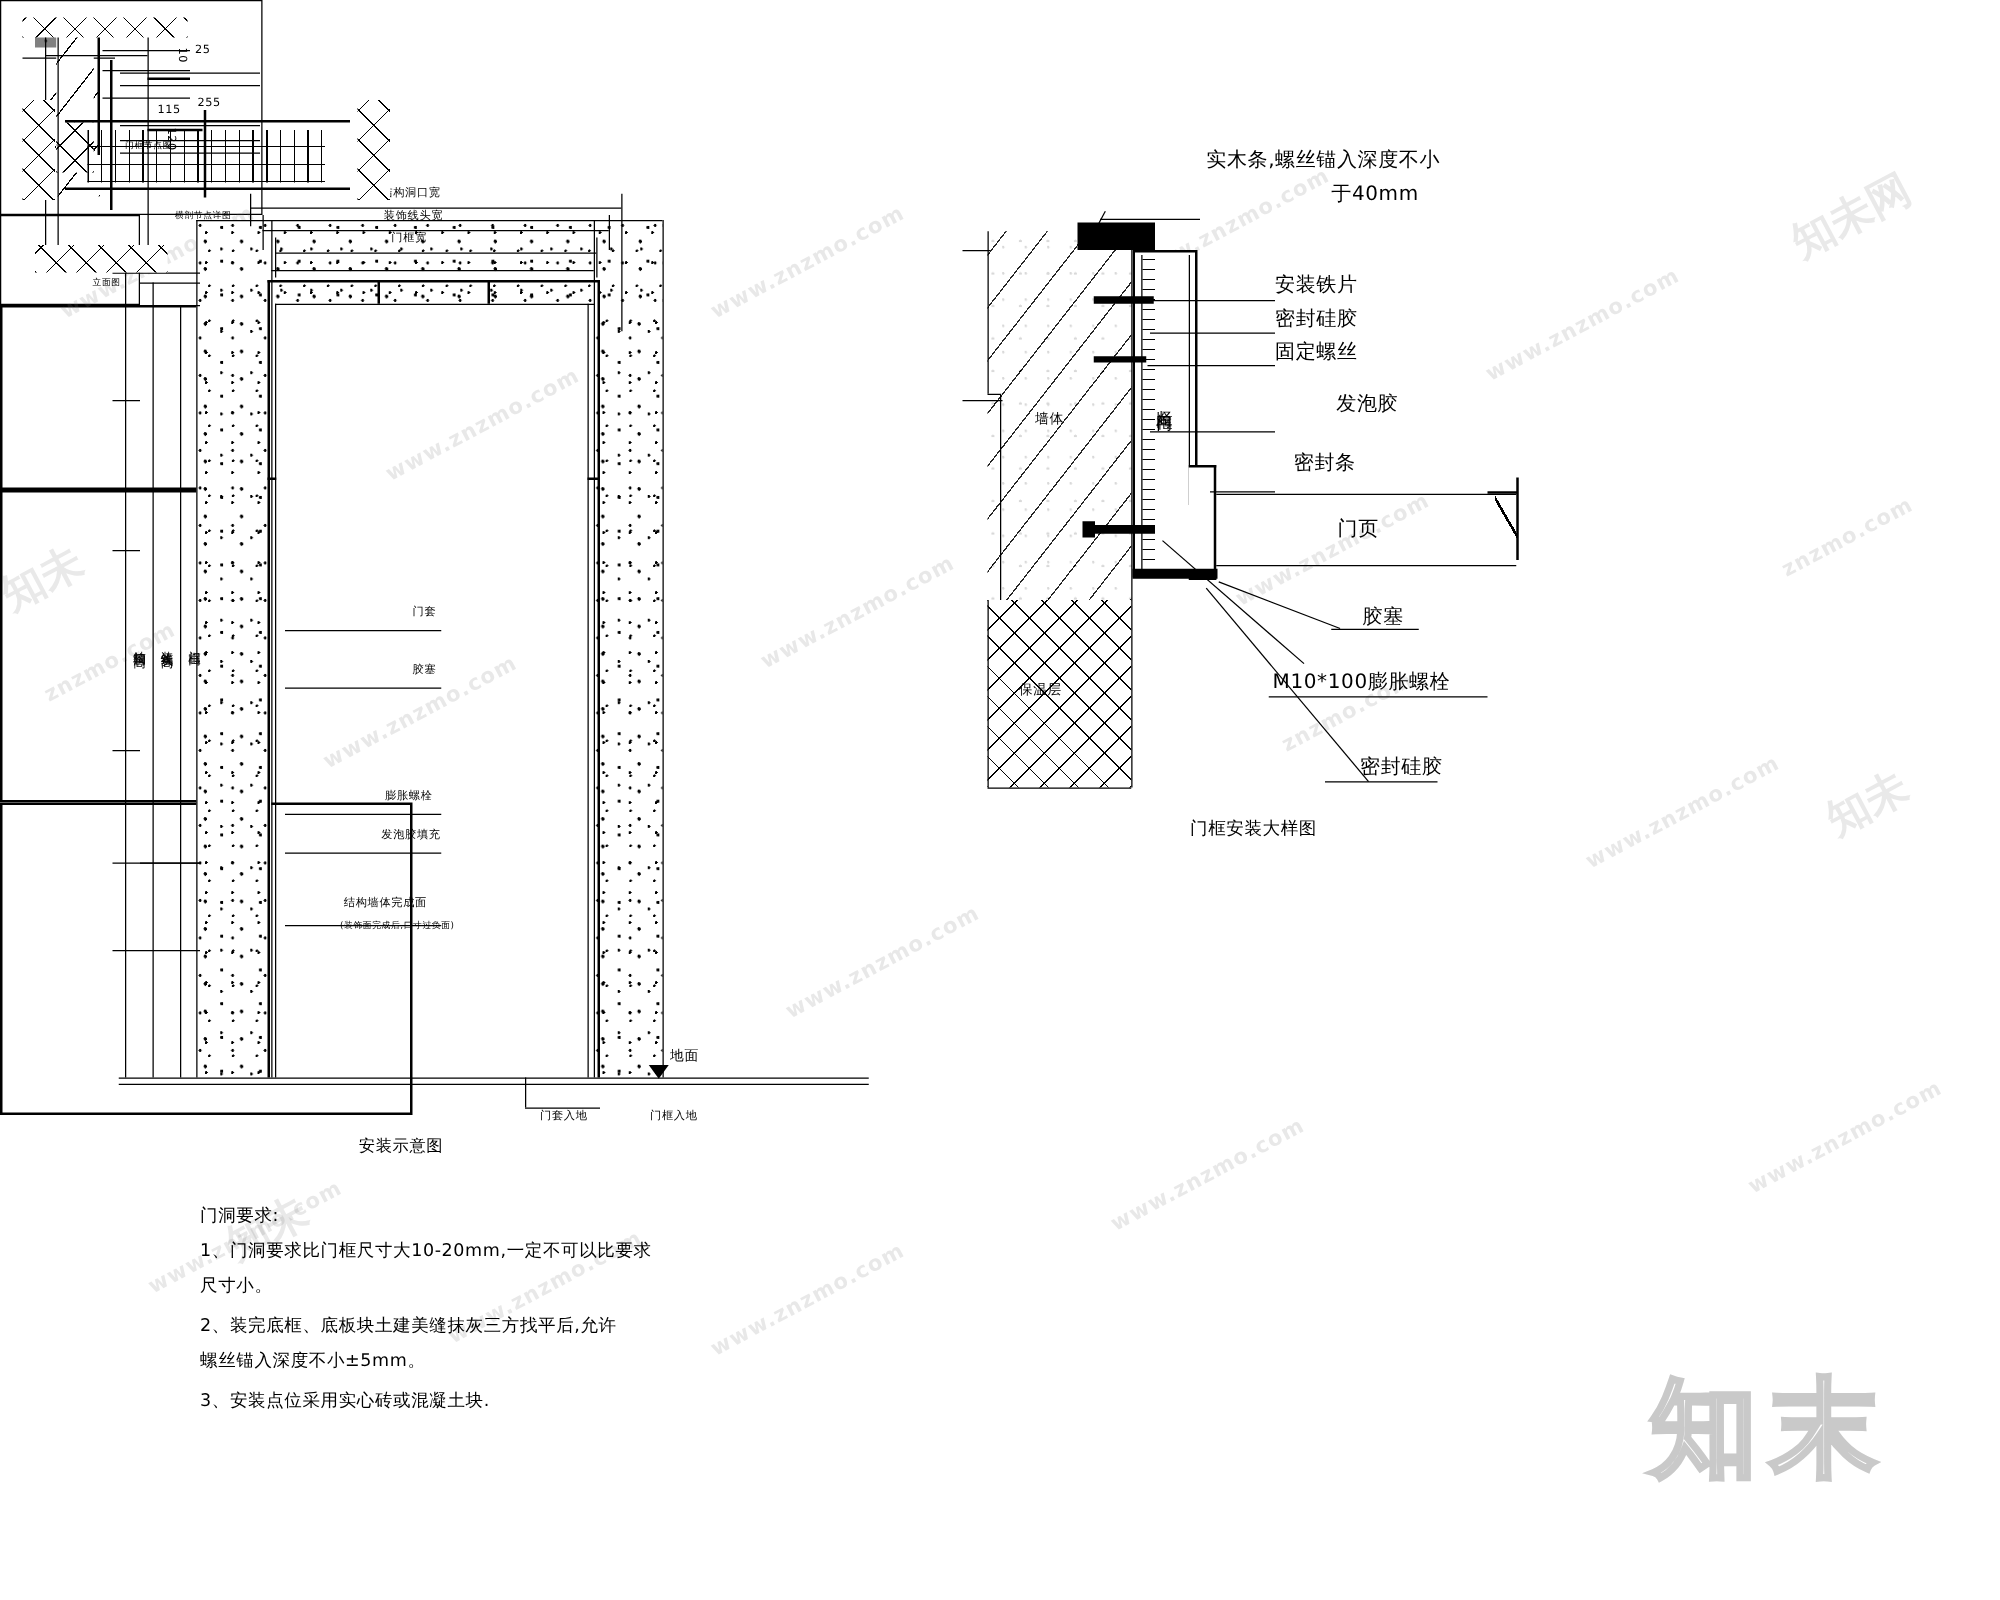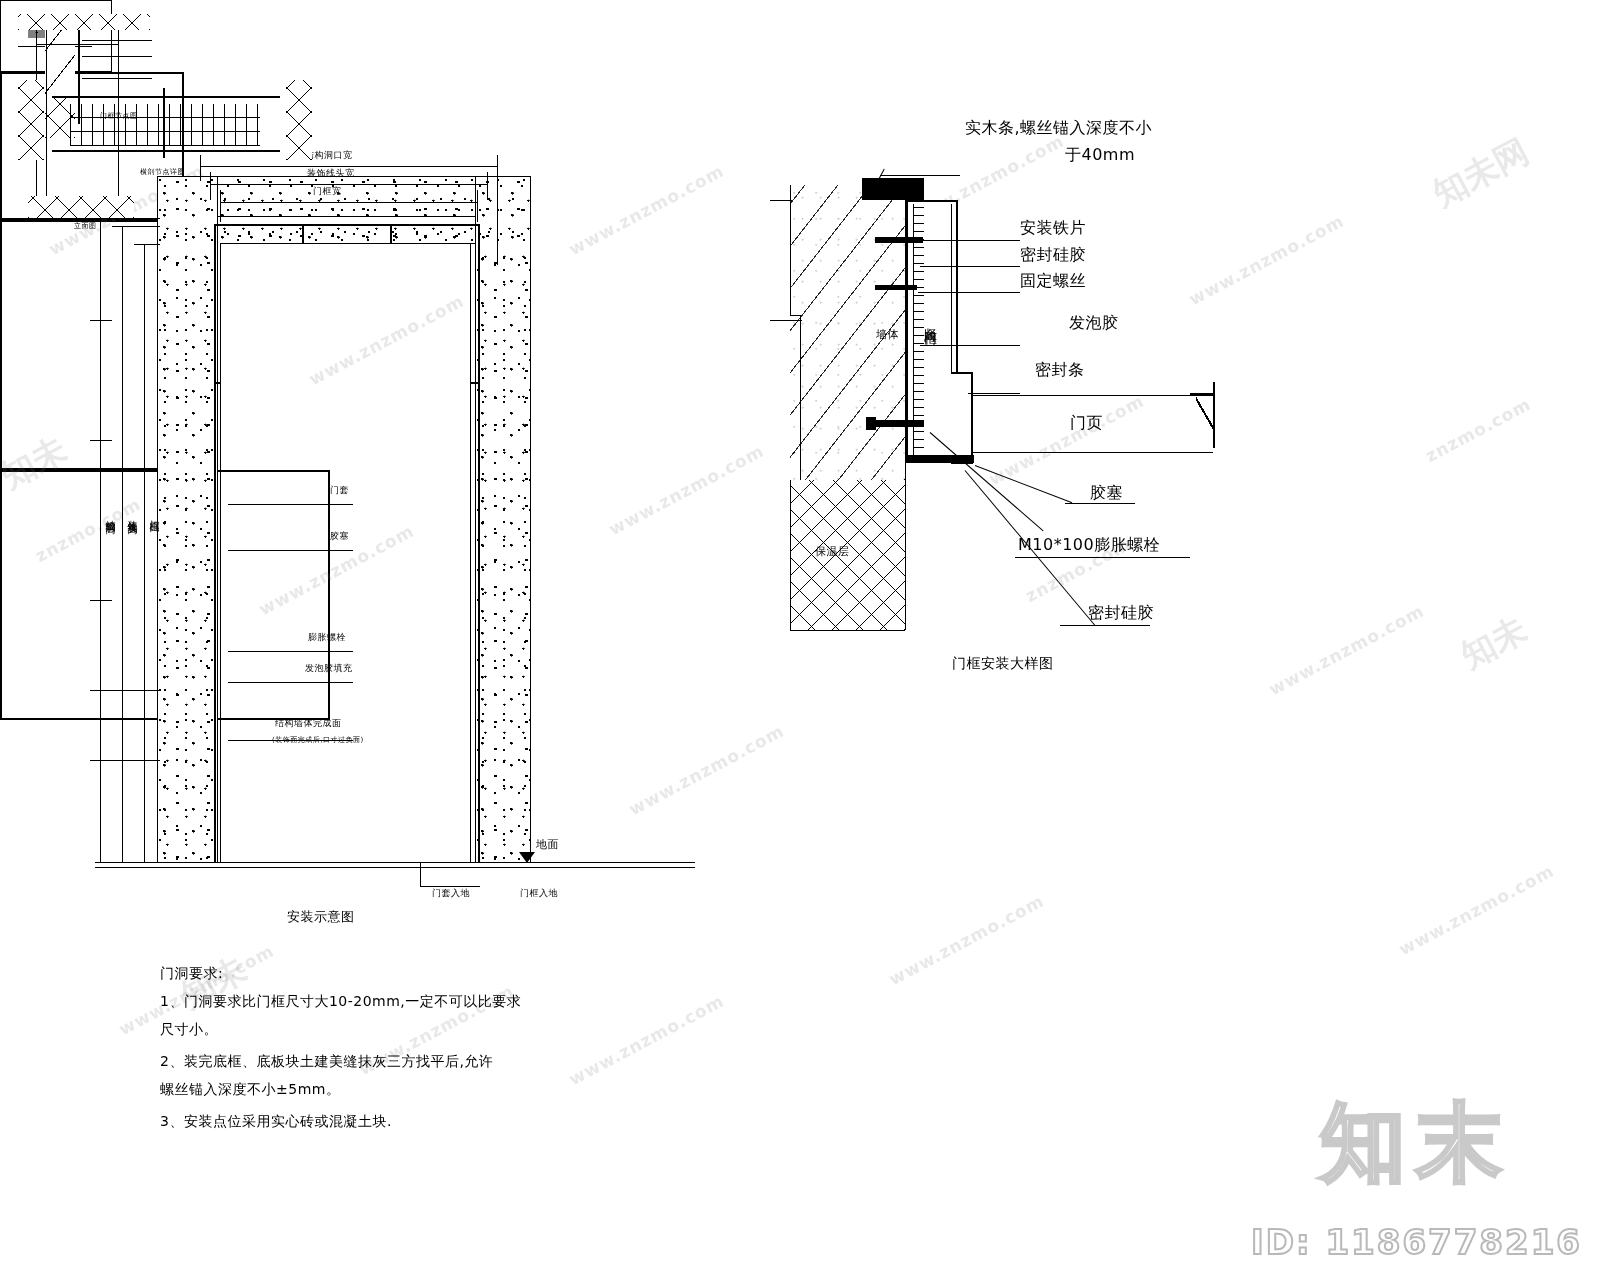--- a/index.html
+++ b/index.html
@@ -204,21 +204,21 @@
     <div class="abs dots" style="left:790px;top:185px;width:115px;height:295px;"></div>
     <div class="abs diag" style="left:790px;top:185px;width:115px;height:295px;opacity:.85;"></div>
     <div class="ln v1px" style="left:905px;top:185px;height:295px;"></div>
     <div class="ln h1px" style="left:790px;top:480px;width:115px;"></div>
 
     <div class="ln v1px" style="left:790px;top:185px;height:130px;"></div>
     <div class="ln v1px" style="left:800px;top:315px;height:165px;"></div>
     <div class="ln h1px" style="left:790px;top:315px;width:10px;"></div>
     <div class="ln h1px" style="left:770px;top:200px;width:22px;"></div>
     <div class="ln h1px" style="left:770px;top:320px;width:32px;"></div>
-    <div class="txt sm" style="left:828px;top:328px;margin-left:48px;">墙体</div>
+    <div class="txt sm" style="left:828px;top:328px;">墙体</div>
 
     <div class="abs insul" style="left:790px;top:480px;width:115px;height:150px;"></div>
     <div class="ln v1px" style="left:790px;top:480px;height:150px;"></div>
     <div class="ln v1px" style="left:905px;top:480px;height:150px;"></div>
     <div class="ln h1px" style="left:790px;top:630px;width:115px;"></div>
     <div class="txt sm" style="left:815px;top:545px;">保温层</div>
 
     <div class="abs solidblk" style="left:862px;top:178px;width:62px;height:22px;"></div>
 
     <div class="abs" style="left:906px;top:200px;width:52px;height:262px;border:2px solid #000;box-sizing:border-box;background:#fff;"></div>
@@ -282,20 +282,36 @@
       <div class="txt big" style="left:1018px;top:535px;">M10*100膨胀螺栓</div>
 
       <div class="ln h1px" style="left:1060px;top:625px;width:90px;"></div>
       <div class="ln" style="left:965px;top:470px;width:202px;height:1px;transform:rotate(50deg);transform-origin:left center;"></div>
       <div class="txt big" style="left:1088px;top:603px;">密封硅胶</div>
     </div>
 
     <div class="txt" style="left:952px;top:655px;font-size:14px;">门框安装大样图</div>
   </div>
 
+  <div class="frame" style="left:1208px;top:713px;width:210px;height:172px;">
+    <div class="abs diag" style="left:35px;top:62px;width:45px;height:95px;"></div>
+    <div class="ln v2px" style="left:88px;top:48px;height:120px;"></div>
+    <div class="ln h1px" style="left:96px;top:58px;width:112px;"></div>
+    <div class="ln h1px" style="left:96px;top:68px;width:112px;"></div>
+    <div class="ln h1px" style="left:96px;top:100px;width:112px;"></div>
+    <div class="ln h1px" style="left:96px;top:112px;width:112px;"></div>
+    <div class="ln h1px" style="left:96px;top:122px;width:112px;"></div>
+    <div class="ln h2px" style="left:118px;top:62px;width:34px;"></div>
+    <div class="ln h2px" style="left:118px;top:103px;width:44px;"></div>
+    <div class="txt xs" style="left:139px;top:38px;writing-mode:vertical-rl;">10</div>
+    <div class="txt xs" style="left:156px;top:35px;">25</div>
+    <div class="txt xs" style="left:126px;top:83px;">115</div>
+    <div class="txt xs" style="left:158px;top:78px;">255</div>
+    <div class="txt xs" style="left:130px;top:102px;writing-mode:vertical-rl;">120</div>
+  </div>
 
   <div class="frame" style="left:1003px;top:812px;width:112px;height:72px;">
     <div class="abs solidblk" style="left:28px;top:26px;width:46px;height:12px;"></div>
     <div class="abs dots" style="left:24px;top:20px;width:58px;height:24px;opacity:.5;"></div>
     <div class="ln h1px" style="left:18px;top:46px;width:74px;"></div>
   </div>
 
   <div class="framed2" style="left:728px;top:1030px;width:184px;height:148px;">
     <div class="abs diag" style="left:45px;top:28px;width:30px;height:70px;"></div>
     <div class="abs insul" style="left:45px;top:98px;width:30px;height:40px;"></div>
@@ -324,15 +340,14 @@
     <div class="abs" style="left:70px;top:104px;width:190px;height:42px;
                 background-image:repeating-linear-gradient(90deg,#000 0 1px,transparent 1px 11px),
                                  repeating-linear-gradient(0deg,#000 0 1px,transparent 1px 14px);"></div>
     <div class="ln v2px" style="left:163px;top:88px;height:70px;"></div>
     <div class="txt xxs" style="left:140px;top:168px;">横剖节点详图</div>
   </div>
 
   <div class="logo">
     <span class="zw">知末</span>
   </div>
-  <div class="idtext">ID: 1186778216</div>
 
 </div>
 
 </body></html>

